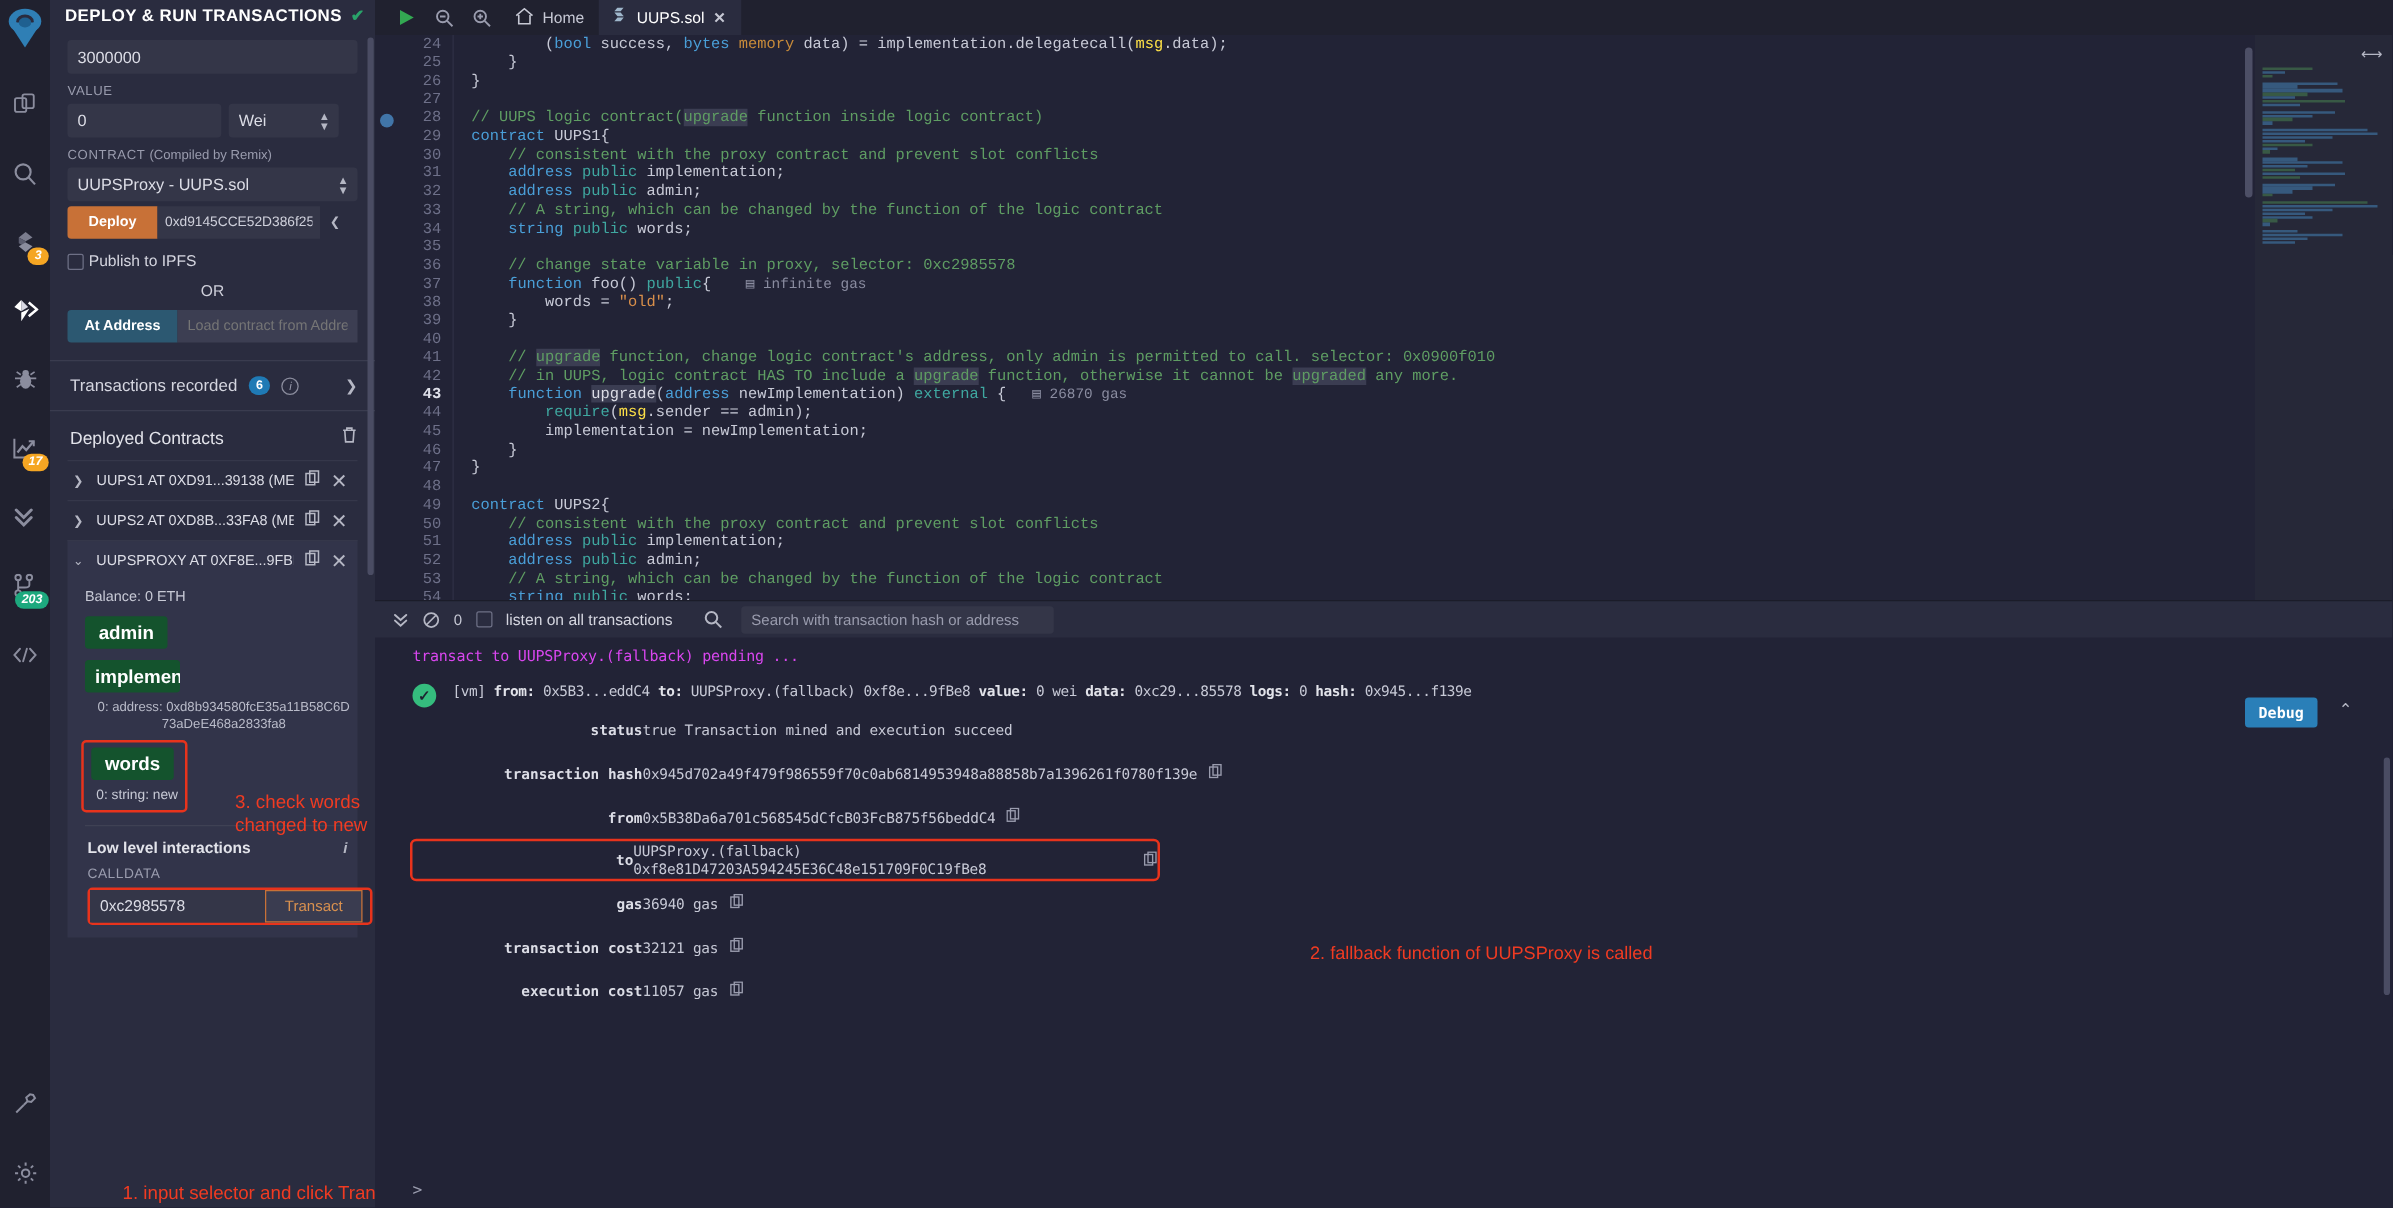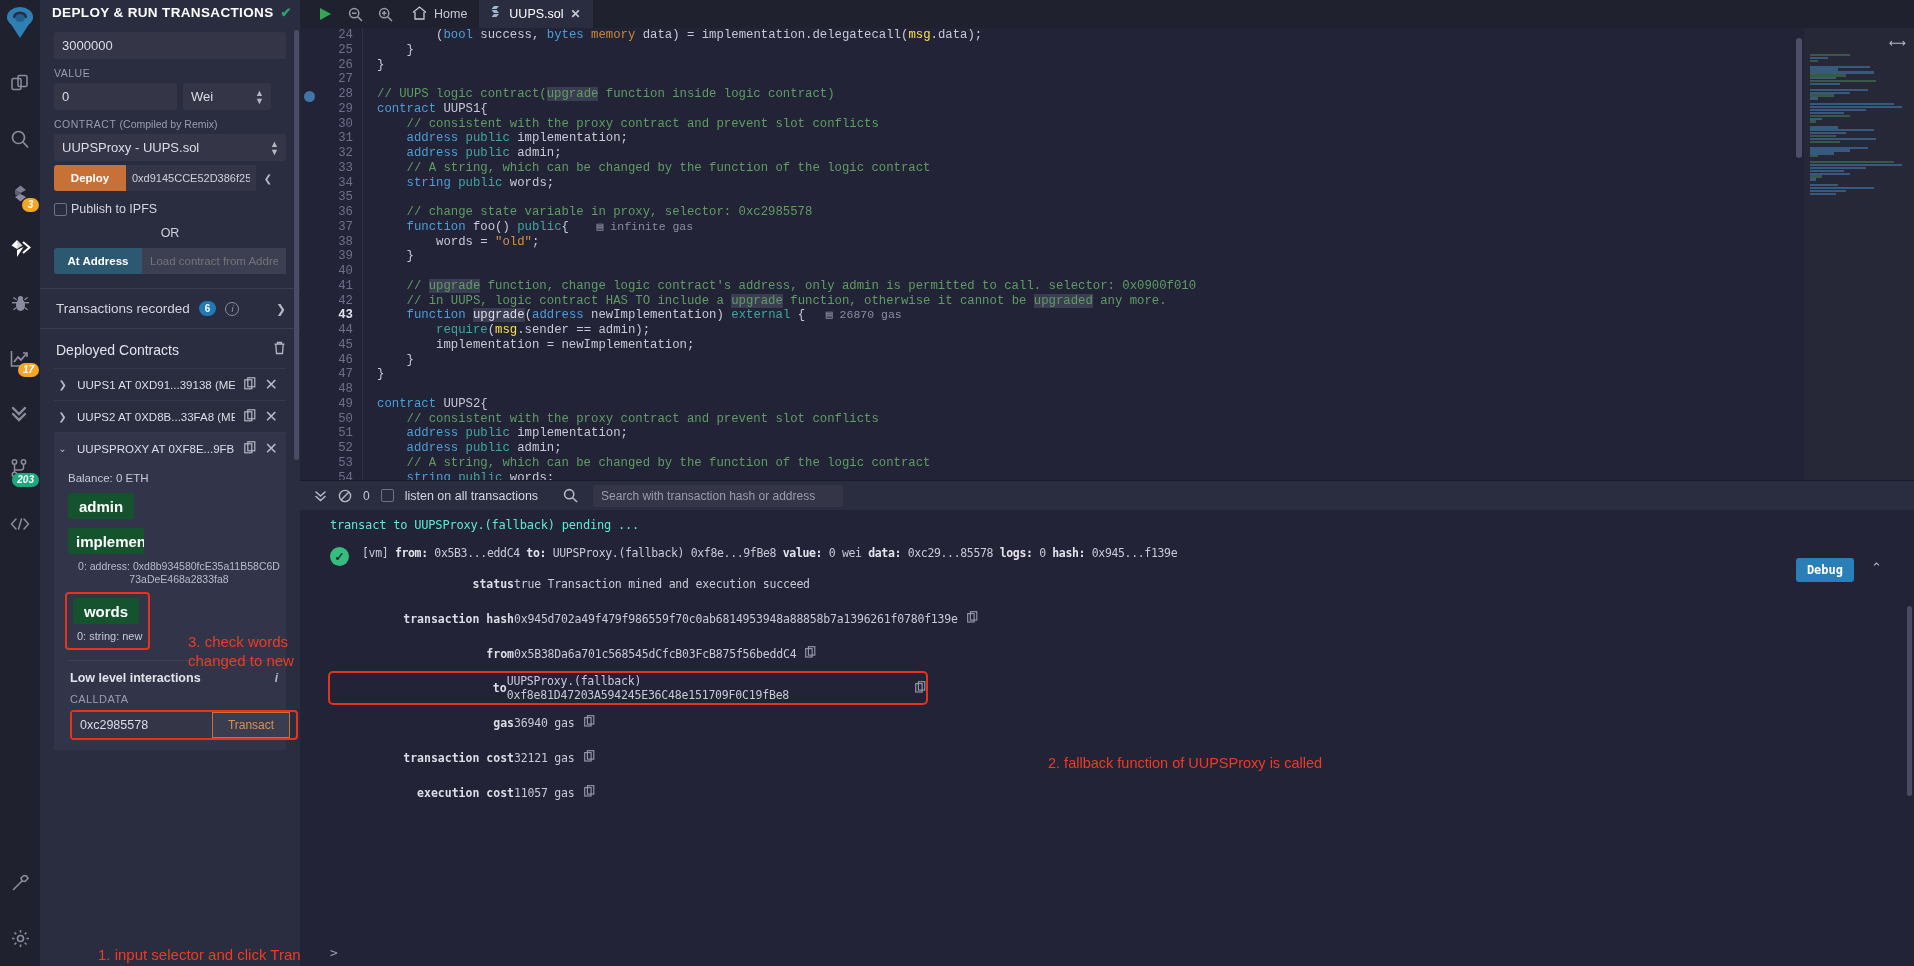--- a/index.html
+++ b/index.html
@@ -172,21 +172,21 @@
   .tb-chk{ width:13px;height:13px;border:1px solid #6e7086;border-radius:2px;}
   .tb-txt{ font-size:12.5px;color:#d4d5df;}
   .srch{ position:relative; margin-left:4px;}
   .srch input{
     width:250px;height:22px;background:#343648;border:none;border-radius:3px;color:#dcdde6;
     font-size:12px;padding:0 8px; font-family:"Liberation Sans",sans-serif;
   }
   .srch input::placeholder{ color:#9a9cae;}
 
   .term-body{ flex:1 1 auto; overflow:hidden; position:relative; padding:8px 0 0 0;}
-  .tline{ font-family:"DejaVu Sans Mono", monospace; font-size:12px; color:#5eead4; padding-left:30px; letter-spacing:-0.2px;}
+  .tline{ font-family:"DejaVu Sans Mono", monospace; font-size:12px; color:#d946ef; padding-left:30px; letter-spacing:-0.2px;}
   .txcard{ margin-top:14px; position:relative;}
   .txhead{ display:flex; align-items:flex-start; gap:13px; padding-left:30px; }
   .okico{ width:19px;height:19px;border-radius:50%;background:#35bd7e;color:#1d2430;display:flex;align-items:center;justify-content:center;font-size:12px;font-weight:bold;flex:0 0 19px;margin-top:1px;}
   .txsum{ font-family:"DejaVu Sans Mono", monospace; font-size:11.5px; color:#c7c9d6; letter-spacing:-0.35px; white-space:nowrap;}
   .txsum b{ color:#e2e3ea;}
   .kv{ display:flex; padding:0 0 0 30px; height:35px; align-items:center; }
   .kv .k{ width:184px; font-family:"DejaVu Sans Mono",monospace; font-size:11.5px; font-weight:bold; color:#dcdde6;text-align:right;}
   .kv .v{ font-family:"DejaVu Sans Mono",monospace; font-size:11.5px; color:#c7c9d6; display:flex;align-items:center;gap:9px; letter-spacing:-0.2px;}
   .cpy{ color:#9a9cae; font-size:11px;}
   .kv.hlrow{ border:2px solid #e8331c; border-radius:5px; margin-left:28px; padding-left:2px; width:600px; height:34px;}

